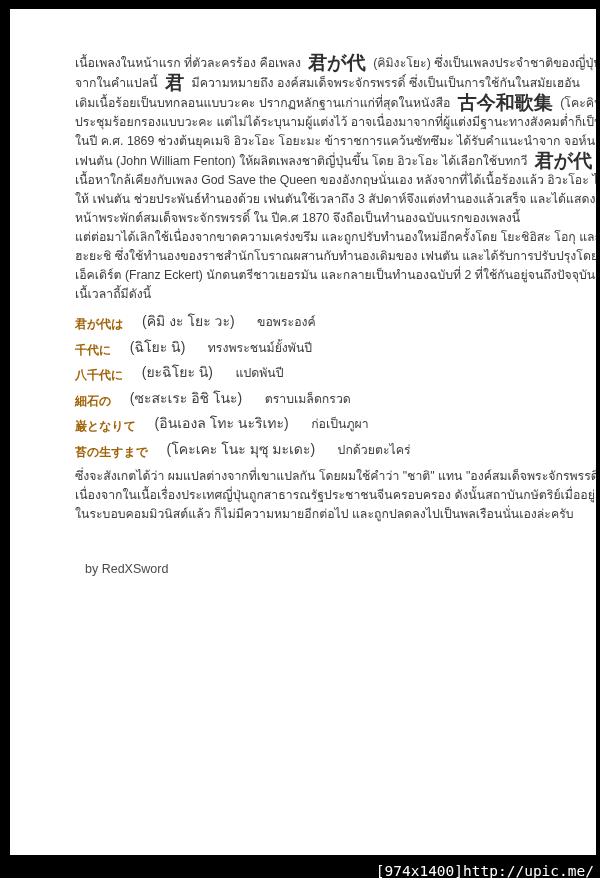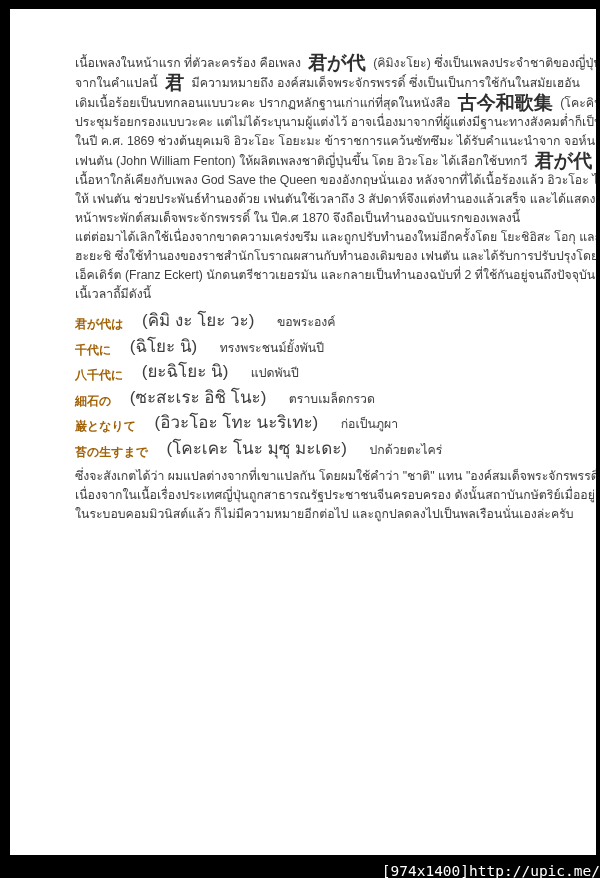--- a/index.html
+++ b/index.html
@@ -7,25 +7,25 @@
          font-family:"Liberation Sans","DejaVu Sans",sans-serif;}
   .page{position:absolute;left:10px;top:9px;right:4px;bottom:23px;background:#fff;overflow:hidden;}
   .content{padding:44px 30px 0 65px;color:#3d3d3d;}
   .para .line{font-size:12.3px;line-height:19px;white-space:nowrap;color:#3d3d3d;}
   .jp{font-size:19px;line-height:1;font-weight:600;color:#2f2f2f;padding:0 4px;vertical-align:-2px;
       font-family:Liberation Sans, sans-serif;}
   .lyrics{margin-top:6px;margin-bottom:4px;}
   .lyric-row{line-height:21.5px;white-space:nowrap;}
   .lyr-jp{font-size:12px;font-weight:600;color:#a16207;margin-right:14px;vertical-align:-2px;
           font-family:"DejaVu Sans","Liberation Sans",sans-serif;}
-  .phon{font-size:17px;color:#3d3d3d;}
+  .phon{font-size:14px;color:#3d3d3d;}
   .trans{font-size:12.3px;color:#3d3d3d;margin-left:18px;text-align:right;}
   .credit{margin-top:38px;margin-left:10px;font-size:12.5px;color:#4a4a4a;}
   .watermark-bar{position:absolute;left:0;right:0;bottom:0;height:18px;background:#000;
-                 text-align:right;box-sizing:border-box;text-decoration:underline;}
+                 text-align:right;padding-right:6px;box-sizing:border-box;text-decoration:underline;}
   .watermark-bar span{color:#fff;font-size:14.5px;line-height:22px;
                       font-family:"DejaVu Sans Mono","Liberation Mono",monospace;}
 </style>
 </head>
 <body>
 
 <div class="frame">
   <div class="page">
     <div class="content">
 
@@ -63,37 +63,38 @@
           <span class="phon">(ยะฉิโยะ นิ)</span>
           <span class="trans">แปดพันปี</span>
         </div>
           <div class="lyric-row">
           <span class="lyr-jp">細石の</span>
           <span class="phon">(ซะสะเระ อิชิ โนะ)</span>
           <span class="trans">ตราบเมล็ดกรวด</span>
         </div>
           <div class="lyric-row">
           <span class="lyr-jp">巌となりて</span>
-          <span class="phon">(อิวะโอะ โทะ นะริเทะ)</span>
+          <span class="phon">(อินเองล โทะ นะริเทะ)</span>
           <span class="trans">ก่อเป็นภูผา</span>
         </div>
           <div class="lyric-row">
           <span class="lyr-jp">苔の生すまで</span>
           <span class="phon">(โคะเคะ โนะ มุซุ มะเดะ)</span>
           <span class="trans">ปกด้วยตะไคร่</span>
         </div>
         </div>
 
       <div class="para">
 
       <div class="line">ซึ่งจะสังเกตได้ว่า ผมแปลต่างจากที่เขาแปลกัน โดยผมใช้คำว่า "ชาติ" แทน "องค์สมเด็จพระจักรพรรดิ์"</div>
           <div class="line">เนื่องจากในเนื้อเรื่องประเทศญี่ปุ่นถูกสาธารณรัฐประชาชนจีนครอบครอง ดังนั้นสถาบันกษัตริย์เมื่ออยู่</div>
           <div class="line">ในระบอบคอมมิวนิสต์แล้ว ก็ไม่มีความหมายอีกต่อไป และถูกปลดลงไปเป็นพลเรือนนั่นเองล่ะครับ</div>
         </div>
 
+      <div class="credit">by RedXSword</div>
 
     </div>
   </div>
 
   <div class="watermark-bar">
     <span>[974x1400]http://upic.me/</span>
   </div>
 </div>
 
 </body></html>

